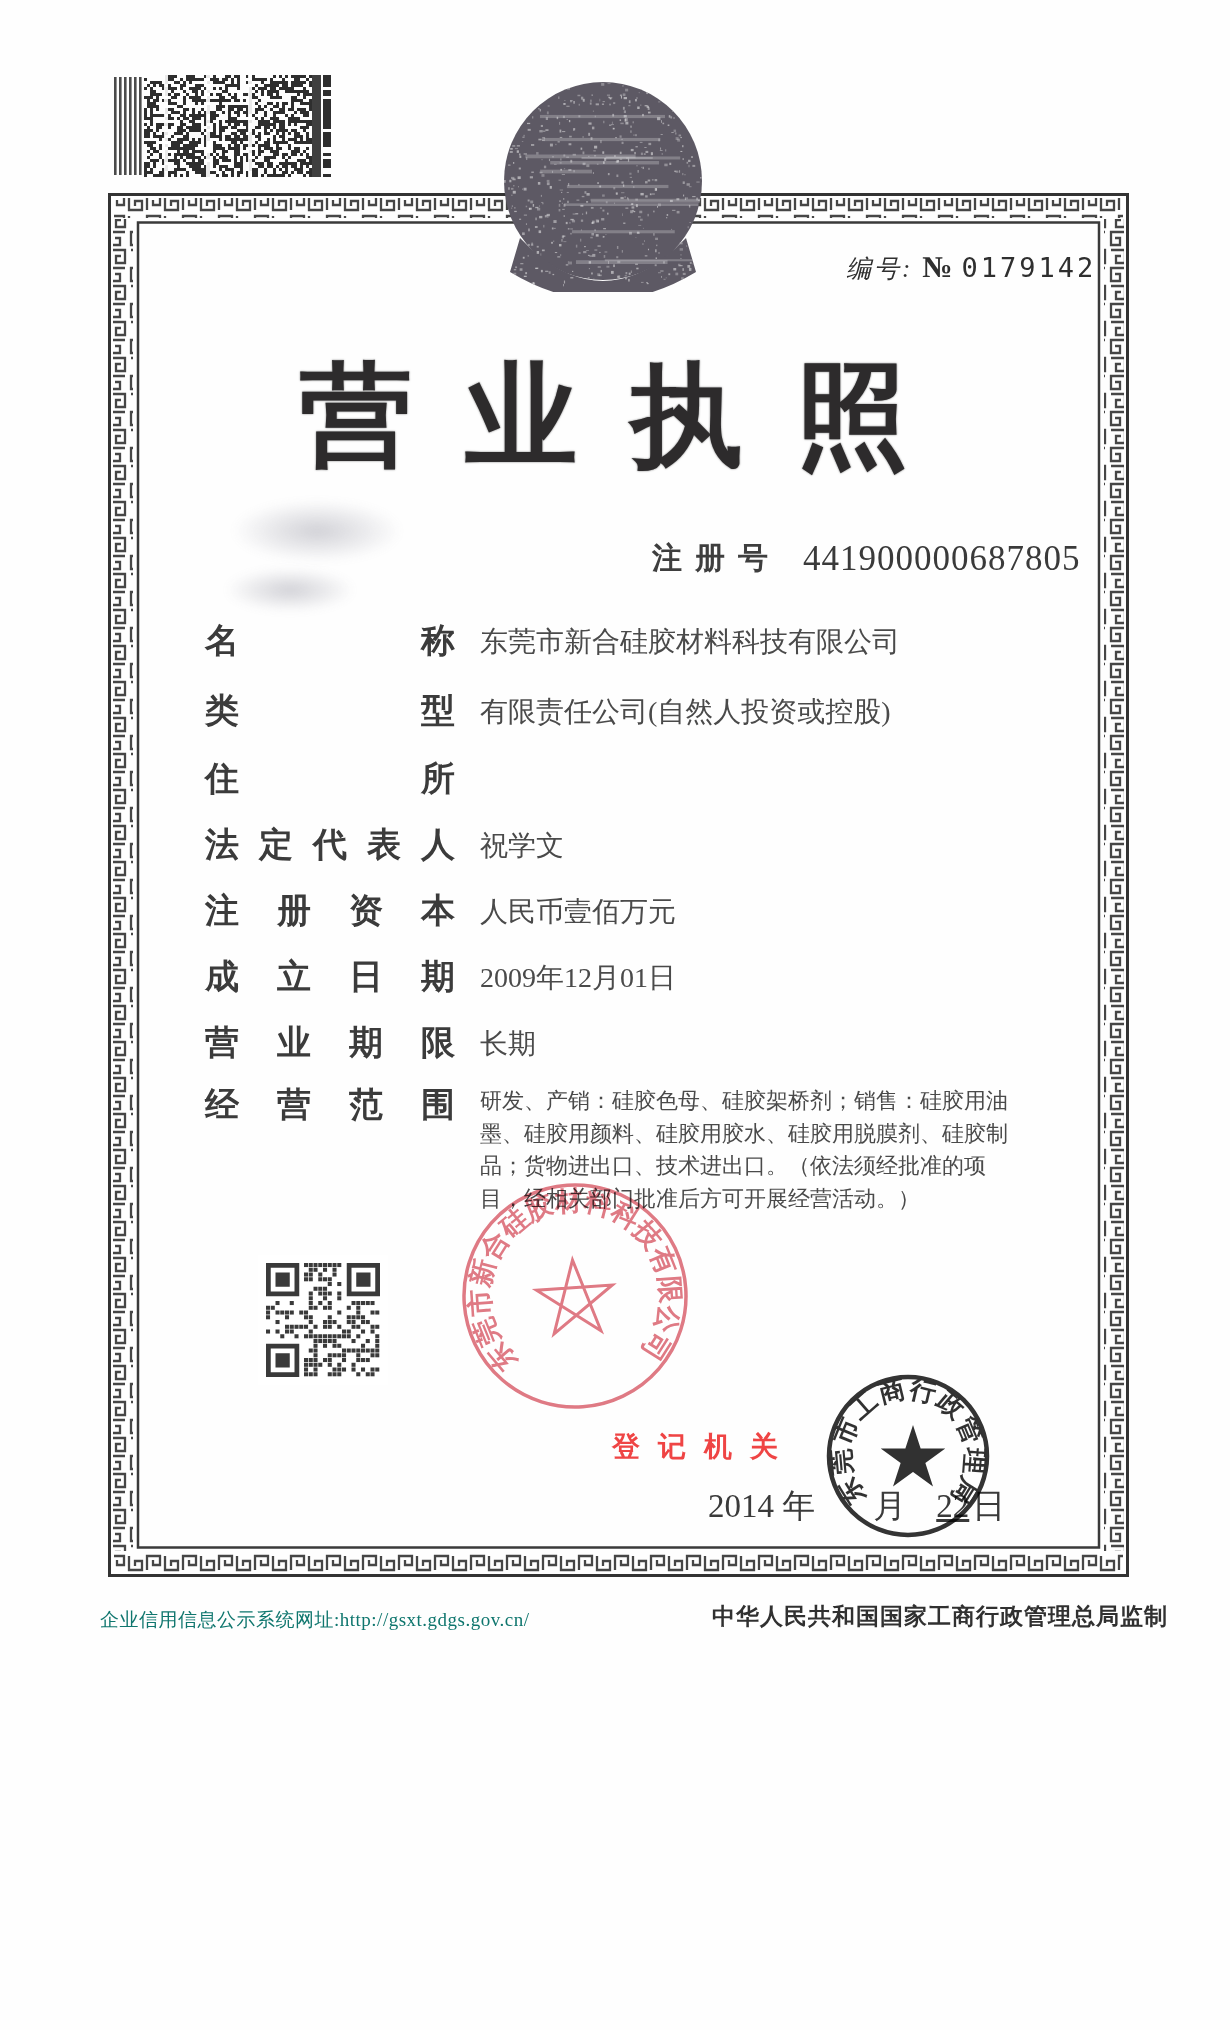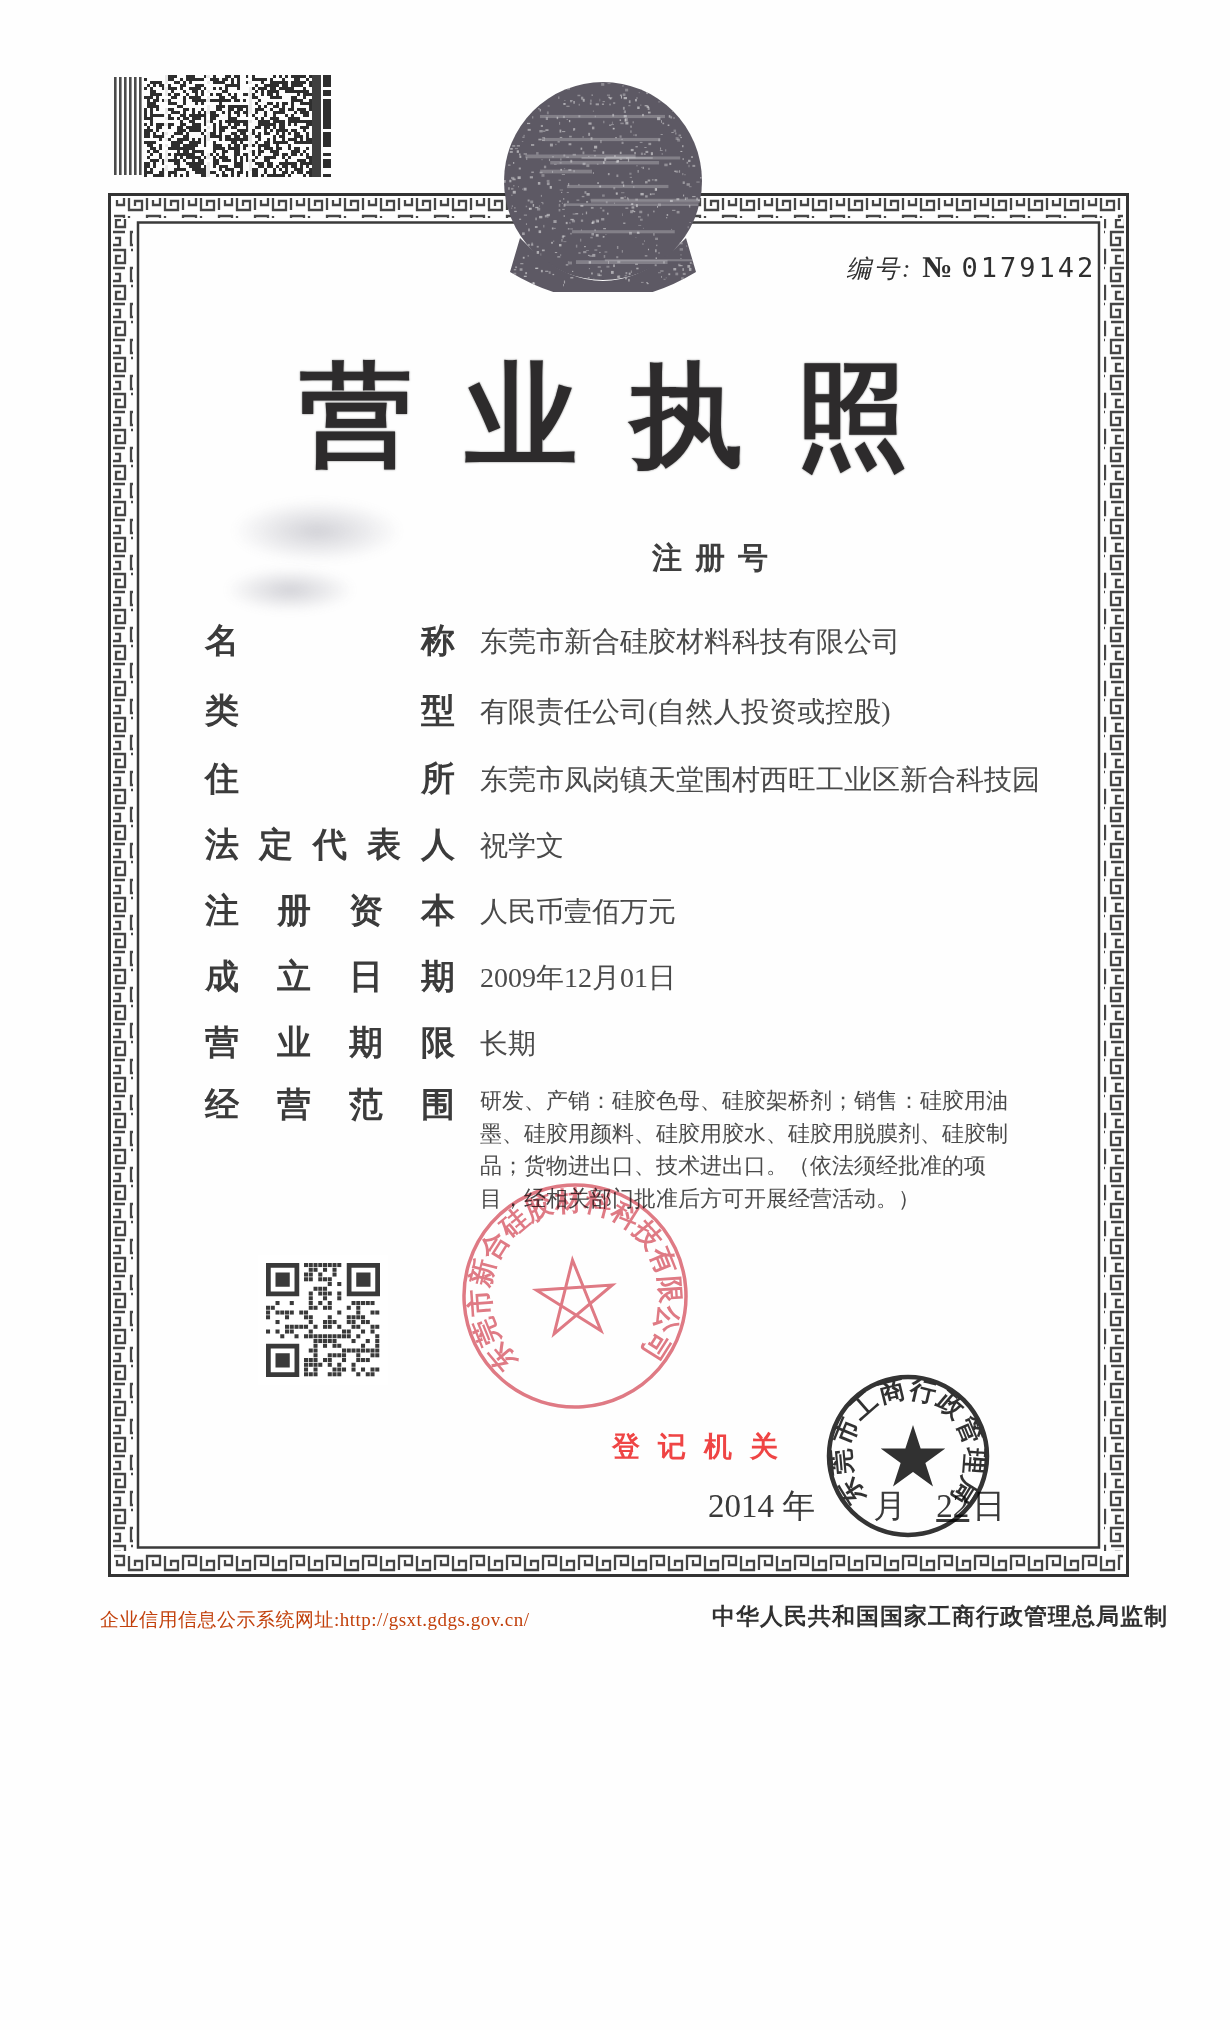--- a/index.html
+++ b/index.html
@@ -50,21 +50,21 @@
   
   .registry{left:612px;top:1428px;font-size:28px;font-weight:700;letter-spacing:18px;color:#ef4444;}
 
   
   .date-line{left:708px;top:1484px;font-size:33px;color:#3a3a3a;display:flex;align-items:baseline;justify-content:space-between;}
   .date-line .m{margin-left:58px;}
   .date-line .d{margin-left:30px;text-decoration:underline;}
   .date-line .ds{margin-left:3px;}
 
   
-  .footer-left{left:100px;top:1607px;font-size:19px;color:#c2410c;letter-spacing:.5px;
+  .footer-left{left:100px;top:1607px;font-size:19px;color:#0f766e;letter-spacing:.5px;
                font-family:"Liberation Serif","DejaVu Serif",serif;}
   .footer-right{left:712px;top:1601px;font-size:23px;font-weight:700;color:#303030;letter-spacing:1px;}
 
   
   .smudge{border-radius:50%;filter:blur(5px);opacity:.45;
           background:radial-gradient(closest-side,#9a9aa6,rgba(255,255,255,0));}
 </style>
 </head>
 <body>
 
@@ -1778,20 +1778,21 @@
 
 <div class="abs title" id="title">
     <span>营</span>
     <span>业</span>
     <span>执</span>
     <span>照</span>
   </div>
 
 <div class="abs regno">
   <span class="lbl">注册号</span>
+  <span class="val">441900000687805</span>
 </div>
 
 <div class="abs smudge" style="left:232px;top:500px;width:170px;height:62px;"></div>
 <div class="abs smudge" style="left:225px;top:568px;width:130px;height:44px;"></div>
 
 <div id="fields">
     <div class="field-row" style="top: 618px;">
       <div class="f-label">
         <span>名</span>
         <span>称</span>
@@ -1803,21 +1804,20 @@
         <span>类</span>
         <span>型</span>
       </div>
       <div class="f-value">有限责任公司(自然人投资或控股)</div>
     </div>
     <div class="field-row" style="top: 756px;">
       <div class="f-label">
         <span>住</span>
         <span>所</span>
       </div>
-      <div class="f-value">东莞市凤岗镇天堂围村西旺工业区新合科技园</div>
     </div>
     <div class="field-row" style="top: 822px;">
       <div class="f-label">
         <span>法</span>
         <span>定</span>
         <span>代</span>
         <span>表</span>
         <span>人</span>
       </div>
       <div class="f-value">祝学文</div>

